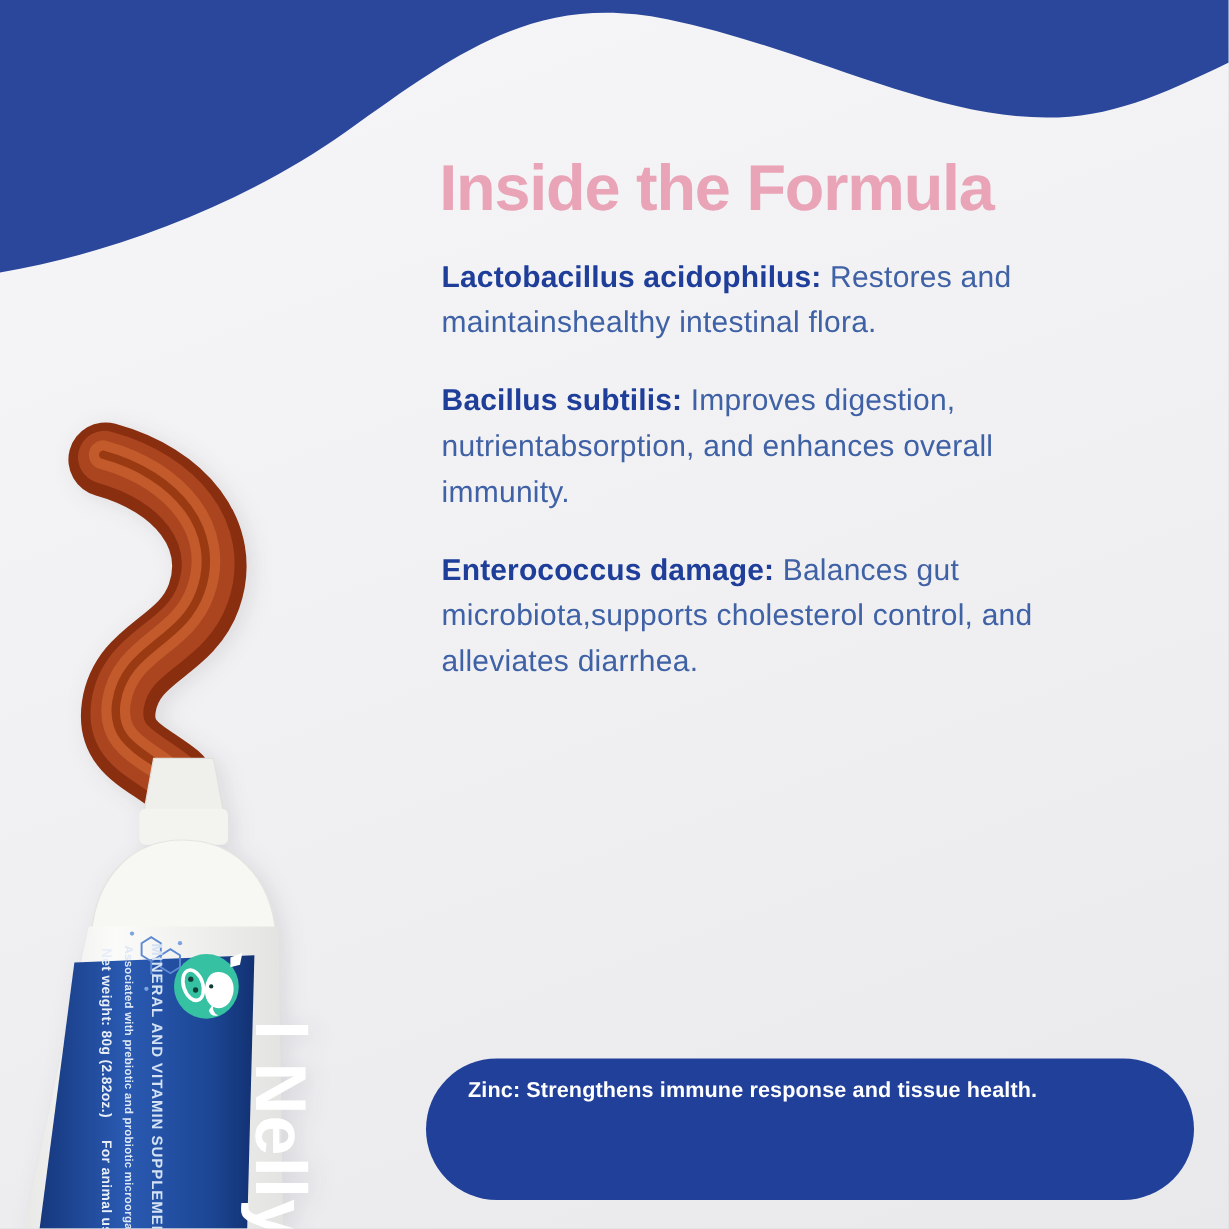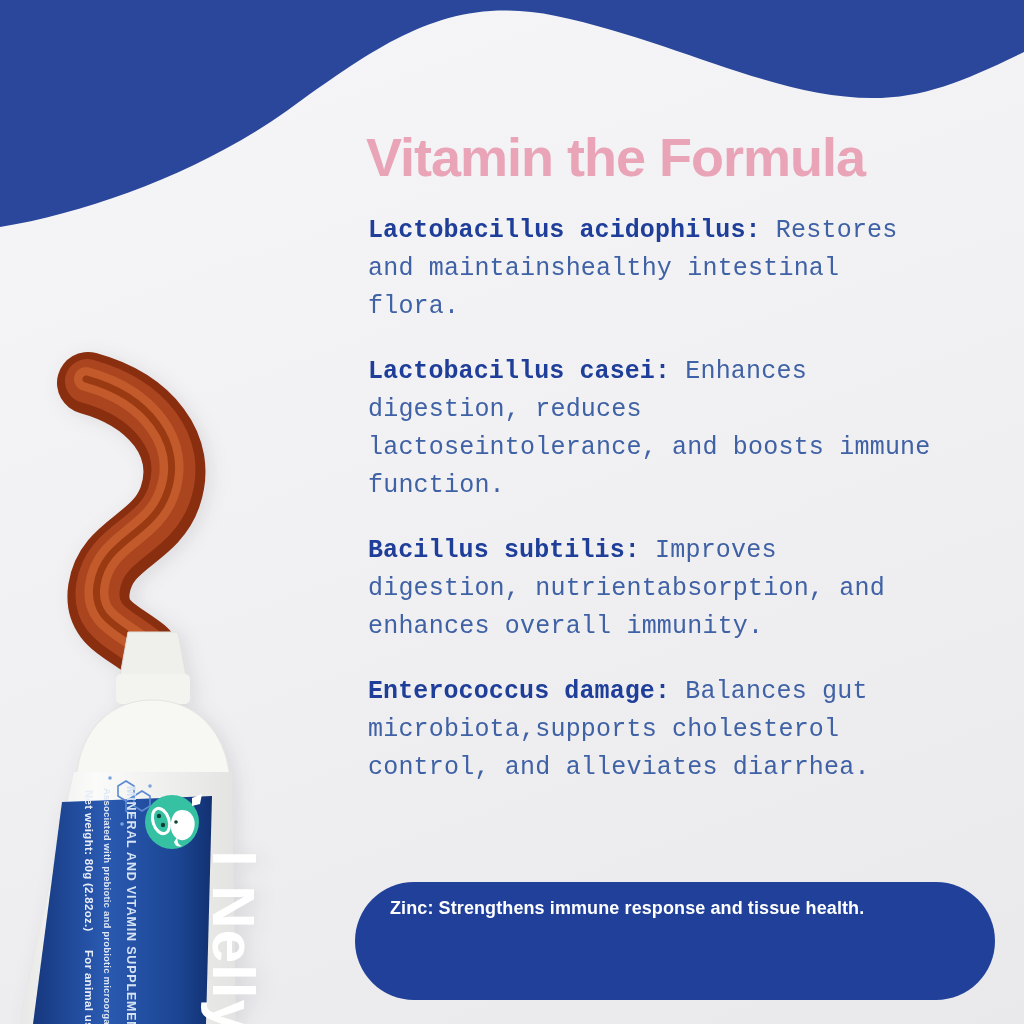--- a/index.html
+++ b/index.html
@@ -9,21 +9,21 @@
     font-family:"Liberation Sans",sans-serif;
   }
   .wave{position:absolute;top:0;left:0;}
   .page-title{
     position:absolute;left:366px;top:126px;margin:0;
     font-size:54px;font-weight:800;letter-spacing:-1px;
     color:#e9a4b8;
   }
   .ingredients{
     position:absolute;left:368px;top:212px;width:568px;
-    color:#3f61a5;font-size:25px;line-height:38px;letter-spacing:.2px;font-family:Liberation Mono, monospace;
+    color:#3f61a5;font-size:25px;line-height:38px;letter-spacing:.2px;
   }
   .ingredients p{margin:0 0 27px 0;}
   .ingredients b{color:#1e3e9a;font-weight:800;letter-spacing:.1px;}
   .minerals-box{
     position:absolute;left:355px;top:882px;width:640px;height:118px;
     box-sizing:border-box;border-radius:59px;
     background:#21409a;
     padding:14px 0 11px 35px;
     color:#ffffff;font-size:18px;font-weight:700;line-height:25px;letter-spacing:.1px;
   }
@@ -88,25 +88,24 @@
       </g>
 
       <text transform="translate(85,790) rotate(90)" font-size="11.5" font-weight="600" fill="#e8eef8" letter-spacing=".3">Net weight: 80g (2.82oz.)</text>
       <text transform="translate(85,950) rotate(90)" font-size="11.5" font-weight="600" fill="#e8eef8" letter-spacing=".3">For animal use only</text>
       <text transform="translate(104,788) rotate(90)" font-size="9.5" font-weight="600" fill="#dde7f5" letter-spacing=".2">Associated with prebiotic and probiotic microorganisms</text>
       <text transform="translate(127,786) rotate(90)" font-size="12.5" font-weight="600" fill="#d4e2f4" letter-spacing=".8">MINERAL AND VITAMIN SUPPLEMENT</text>
       <text transform="translate(213,850) rotate(90)" font-size="60" font-weight="800" fill="#ffffff" letter-spacing="1">l Nelly</text>
     </g>
   </svg>
 
-  <h1 class="page-title">Vitamin the Formula</h1>
+  <h1 class="page-title">Inside the Formula</h1>
 
   <div class="ingredients">
     <p><b>Lactobacillus acidophilus:</b><span> Restores and maintainshealthy intestinal flora.</span></p>
-    <p><b>Lactobacillus casei:</b><span> Enhances digestion, reduces lactoseintolerance, and boosts immune function.</span></p>
     <p><b>Bacillus subtilis:</b><span> Improves digestion, nutrientabsorption, and enhances overall immunity.</span></p>
     <p><b>Enterococcus damage:</b><span> Balances gut microbiota,supports cholesterol control, and alleviates diarrhea.</span></p>
   </div>
 
   <div class="minerals-box">
     <div>Zinc: Strengthens immune response and tissue health.</div>
   </div>
 
 </div>
 

